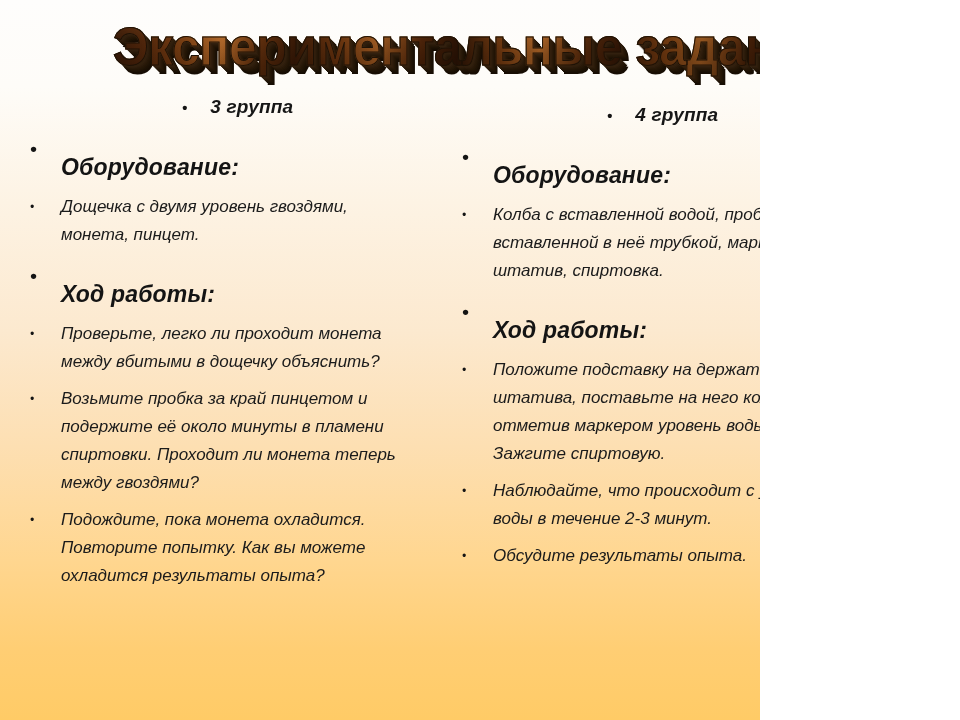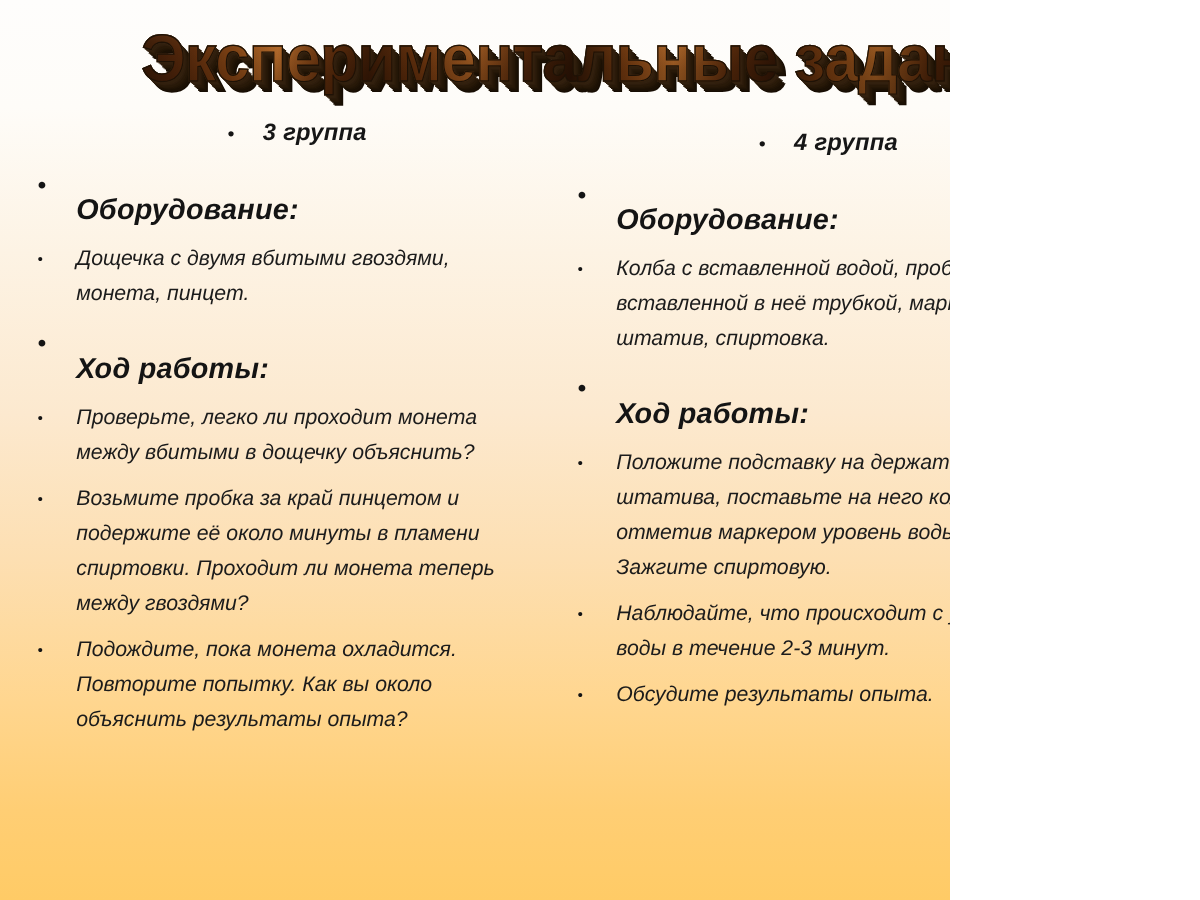--- a/index.html
+++ b/index.html
@@ -160,38 +160,38 @@
       <span class="bullet">•</span>
       <span class="group-label">3 группа</span>
     </div>
 
     <div class="head-row">
       <span class="bullet">•</span>
       <span class="head-label">Оборудование:</span>
     </div>
     <div class="body-row">
       <span class="bullet">•</span>
-      <span class="body-text">Дощечка с двумя вбитыми гвоздями, монета, пинцет.</span>
+      <span class="body-text">Дощечка с двумя уровень гвоздями, монета, пинцет.</span>
     </div>
 
     <div class="head-row">
       <span class="bullet">•</span>
       <span class="head-label">Ход работы:</span>
     </div>
     <div class="body-row">
       <span class="bullet">•</span>
       <span class="body-text">Проверьте, легко ли проходит монета между вбитыми в дощечку объяснить?</span>
     </div>
     <div class="body-row">
       <span class="bullet">•</span>
       <span class="body-text">Возьмите пробка за край пинцетом и подержите её около минуты в пламени спиртовки. Проходит ли монета теперь между гвоздями?</span>
     </div>
     <div class="body-row">
       <span class="bullet">•</span>
-      <span class="body-text">Подождите, пока монета охладится. Повторите попытку. Как вы около объяснить результаты опыта?</span>
+      <span class="body-text">Подождите, пока монета охладится. Повторите попытку. Как вы можете охладится результаты опыта?</span>
     </div>
 
   </div>
 
   <div class="column" id="column-right">
 
     <div class="group-row">
       <span class="bullet">•</span>
       <span class="group-label">4 группа</span>
     </div>

